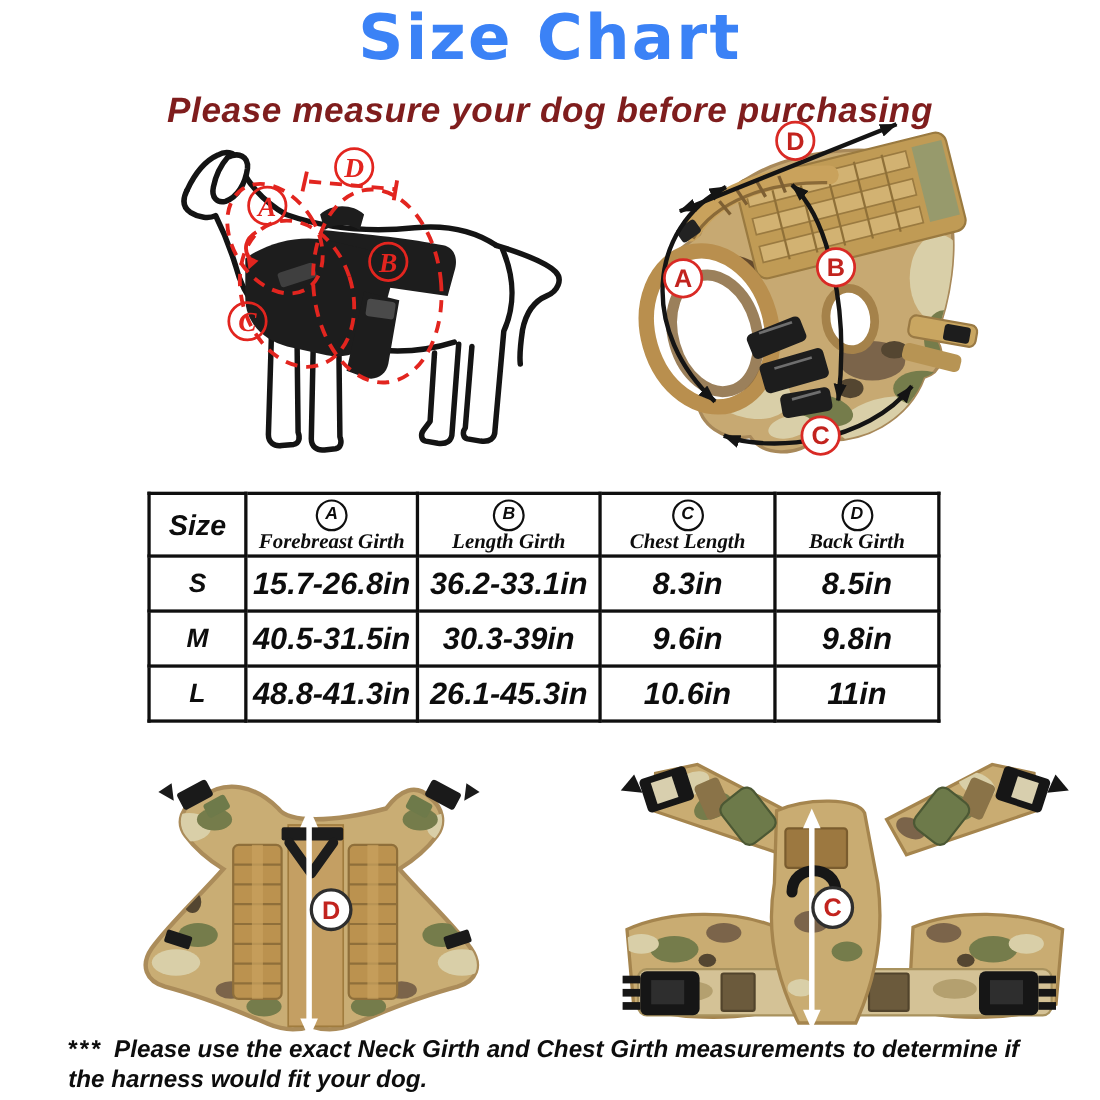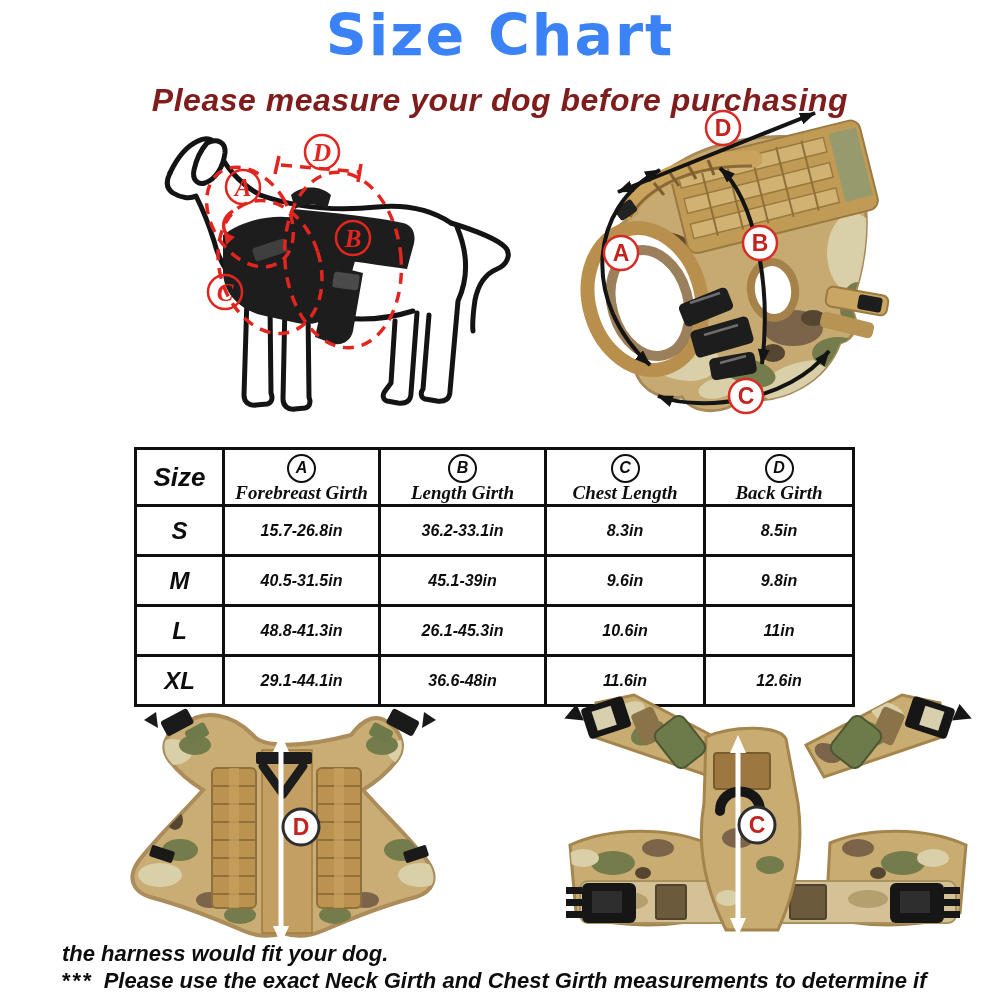--- a/index.html
+++ b/index.html
@@ -12,21 +12,21 @@
             font-style:italic;font-weight:bold;font-size:32px;letter-spacing:.5px;color:#7f1d1d;}
   .fig{position:absolute;}
   table.size-table{position:absolute;left:134px;top:423px;border-collapse:collapse;
                    table-layout:fixed;font-style:italic;font-weight:bold;background:#fff;color:#0d0d0d;margin-top:24px;}
   .size-table td{border:3px solid #0f0f0f;text-align:center;vertical-align:middle;padding:0;}
   .size-table tr.hdr{height:57px;}
   .size-table tr.row{height:50px;}
   .hdr-label{font-size:19px;line-height:1.05;font-family:Liberation Serif, serif;}
   .size-hdr{font-size:26px;}
   .size-col{font-size:24px;}
-  .cellv{font-size:16px;}
+  .cellv{font-size:28px;}
   .cl{display:inline-block;width:25px;height:25px;border:2px solid #0f0f0f;border-radius:50%;
       font-size:16px;line-height:23px;text-align:center;font-style:italic;margin-top:2px;}
   .footnote{position:absolute;left:62px;top:941px;width:915px;font-style:italic;
             font-weight:bold;font-size:22px;line-height:1.22;color:#0d0d0d;}
   .footnote .prefix{font-style:normal;margin-right:10px;letter-spacing:2px;}
   .serif-marker{font-family:"Liberation Serif",serif;font-style:italic;font-weight:bold;
                 font-size:25px;fill:#e2251f;text-anchor:middle;}
   .sans-marker{font-family:"Liberation Sans",sans-serif;font-weight:bold;
                font-size:23px;fill:#c2231e;text-anchor:middle;}
 </style>
@@ -216,37 +216,30 @@
     <tr class="row">
       <td class="size-col">S</td>
       <td class="cellv">15.7-26.8in</td>
       <td class="cellv">36.2-33.1in</td>
       <td class="cellv">8.3in</td>
       <td class="cellv">8.5in</td>
     </tr>
     <tr class="row">
       <td class="size-col">M</td>
       <td class="cellv">40.5-31.5in</td>
-      <td class="cellv">45.1-39in</td>
+      <td class="cellv">30.3-39in</td>
       <td class="cellv">9.6in</td>
       <td class="cellv">9.8in</td>
     </tr>
     <tr class="row">
       <td class="size-col">L</td>
       <td class="cellv">48.8-41.3in</td>
       <td class="cellv">26.1-45.3in</td>
       <td class="cellv">10.6in</td>
       <td class="cellv">11in</td>
-    </tr>
-    <tr class="row">
-      <td class="size-col">XL</td>
-      <td class="cellv">29.1-44.1in</td>
-      <td class="cellv">36.6-48in</td>
-      <td class="cellv">11.6in</td>
-      <td class="cellv">12.6in</td>
     </tr>
   </tbody>
     </table>
 
   <svg class="fig" style="left:120px;top:690px" width="390" height="265" viewBox="0 0 390 265">
     <defs>
       <clipPath id="clipTop">
         <path d="M63,35 C85,18 112,24 133,45 C142,58 182,58 231,45 C244,28 258,22 271,35 C282,44 286,58 277,70 C268,82 256,92 243,100 C266,126 292,150 308,172 C319,188 313,202 296,207 C262,216 232,228 202,241 C188,247 175,247 163,243 C151,247 138,247 124,241 C94,228 64,216 30,207 C13,202 7,188 18,172 C34,150 60,126 83,100 C70,92 58,82 49,70 C40,58 44,42 63,35 Z"></path>
       </clipPath>
     </defs>
@@ -410,17 +403,17 @@
       <polygon points="200,52 192,70 208,70" fill="#ffffff"></polygon>
       <polygon points="200,253 192,235 208,235" fill="#ffffff"></polygon>
     </g>
     <g>
       <circle cx="219" cy="142" r="18" fill="#ffffff" stroke="#2e2e2e" stroke-width="3"></circle>
       <text x="219" y="150" class="sans-marker">C</text>
     </g>
   </svg>
 
   <div class="footnote">
+    <div><span class="prefix">***</span><span>Please use the exact Neck Girth and Chest Girth measurements to determine if</span></div>
     <div>the harness would fit your dog.</div>
-    <div><span class="prefix">***</span><span>Please use the exact Neck Girth and Chest Girth measurements to determine if</span></div>
   </div>
 
 </div>
 
 </body></html>

